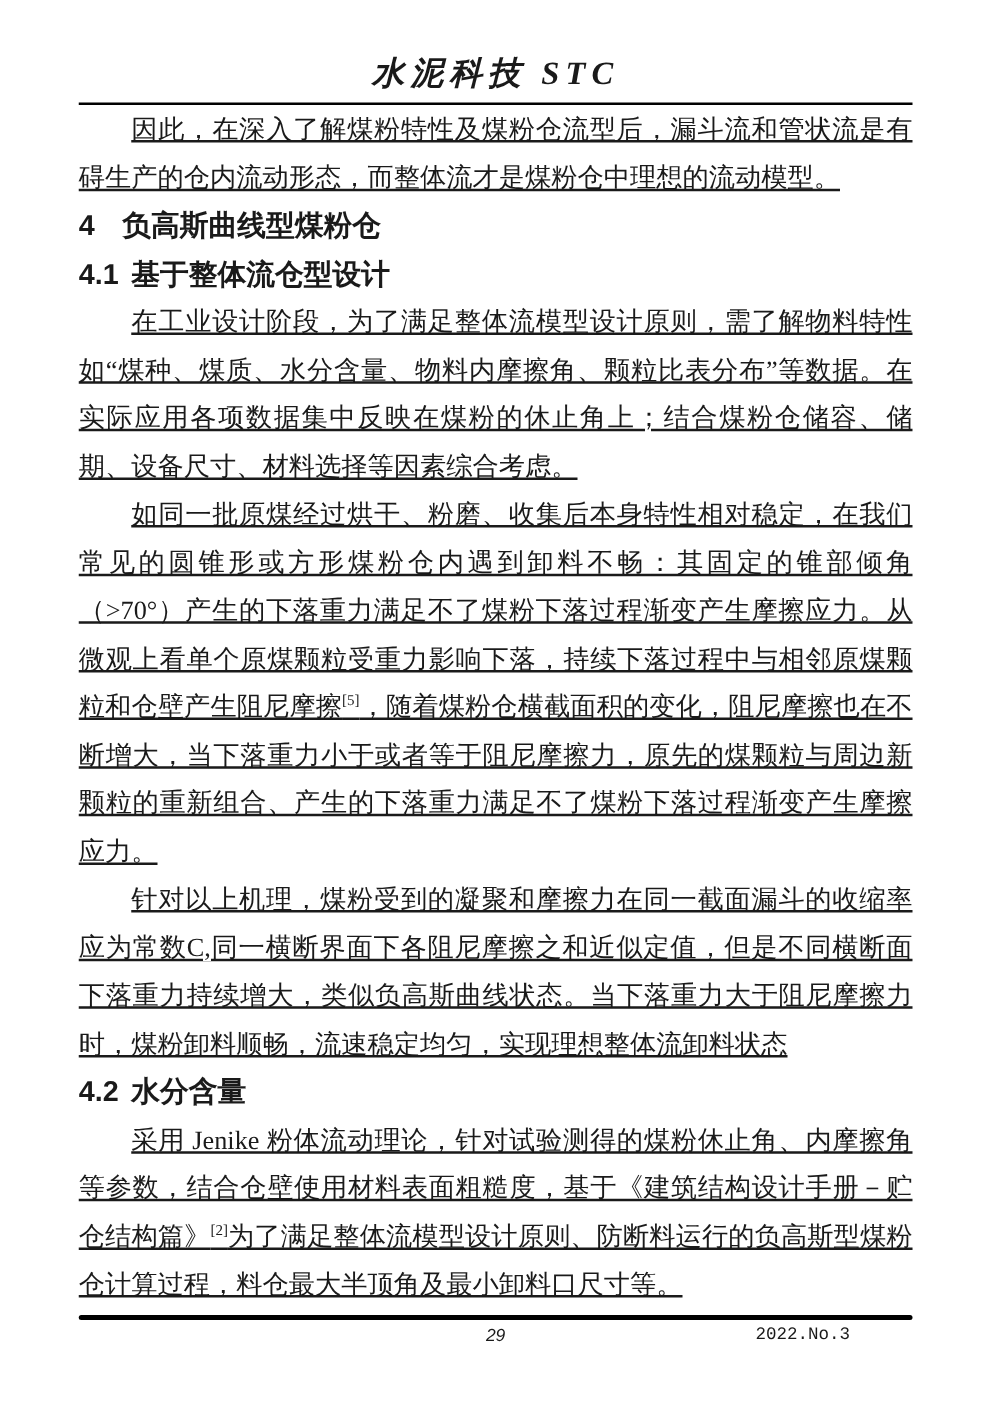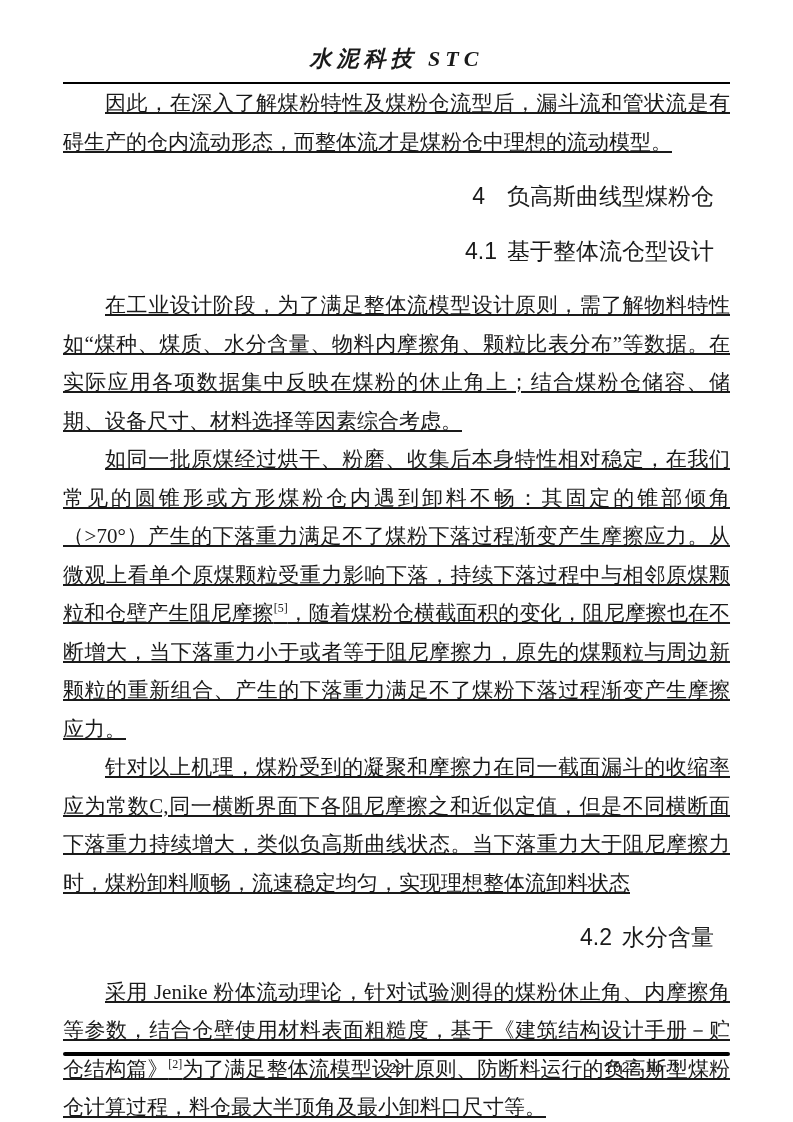--- a/index.html
+++ b/index.html
@@ -17,21 +17,21 @@
     font-family: "Liberation Serif", "DejaVu Serif", serif;
   }
   .header {
     padding-top: 42px;
     margin: 0 63px;
   }
   .journal-title {
     text-align: center;
     font-style: italic;
     font-weight: bold;
-    font-size: 22px;
+    font-size: 26px;
     line-height: 33px;
     letter-spacing: 5px;
     white-space: nowrap;
   }
   .header-rule {
     margin-top: 7px;
     border-top: 2px solid #000000;
     height: 0;
   }
   .content {
@@ -45,27 +45,26 @@
     text-justify: inter-ideograph;
     text-indent: 2em;
     text-decoration: underline;
   }
   .para sup.ref {
     font-size: 12px;
     line-height: 0;
     vertical-align: super;
   }
   .h-section, .h-sub {
-    margin: 16px;
+    margin: 0;
     font-family: "Liberation Sans", "DejaVu Sans", sans-serif;
-    font-weight: normal;
+    font-weight: bold;
     font-size: 23px;
     line-height: 38.5px;
     white-space: nowrap;
-    text-align: right;
   }
   .h-section .h-num { margin-right: 22px; }
   .h-sub .h-num { margin-right: 10px; }
   .footer {
     position: absolute;
     left: 63px;
     right: 63px;
     top: 1052px;
   }
   .footer-rule {
@@ -79,20 +78,21 @@
     height: 18px;
     font-family: "Liberation Sans", "DejaVu Sans", sans-serif;
     font-size: 14px;
     line-height: 18px;
   }
   .page-number {
     position: absolute;
     left: 0;
     right: 0;
     text-align: center;
+    font-style: italic;
   }
   .issue {
     position: absolute;
     right: 50px;
     top: 0;
     font-family: Liberation Mono, monospace;
   }
 </style>
 </head>
 <body>

